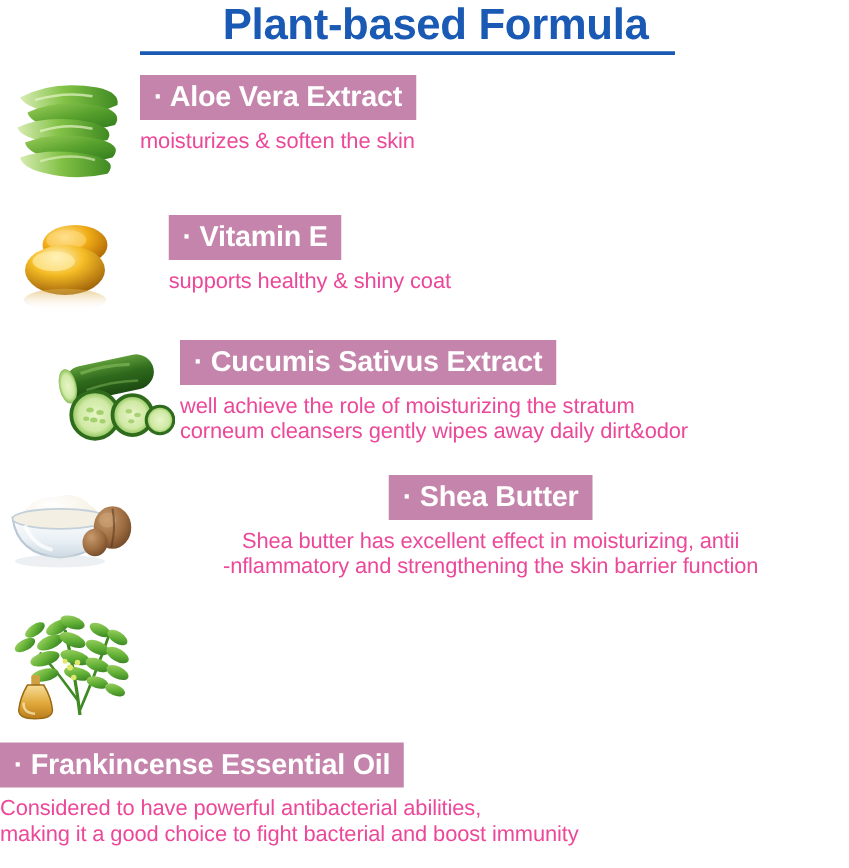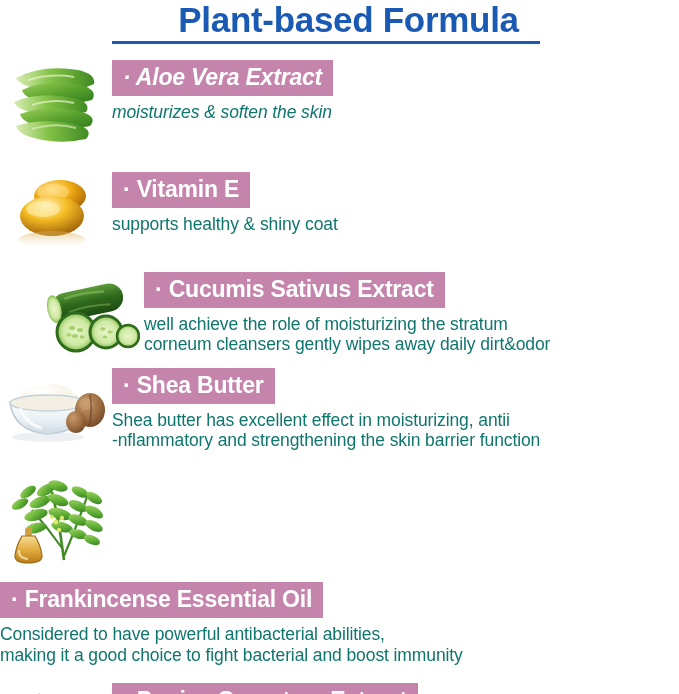--- a/index.html
+++ b/index.html
@@ -63,33 +63,33 @@
     background: #c584ab;
     color: #ffffff;
     font-weight: bold;
     font-size: 23px;
     line-height: 1.0;
     padding: 6px 11px 7px 11px;
     letter-spacing: -0.2px;
     white-space: nowrap;
   }
   .desc {
-    color: #0f766e;
+    color: #ec4899;
     font-size: 17.5px;
     line-height: 1.18;
     margin-top: 6px;
     letter-spacing: -0.1px;
     white-space: pre-line;
   }
 
   
-  .row-0 { margin-top: 12px; font-style: italic; }
-  .row-1 { margin-top: 22px; }
+  .row-0 { margin-top: 12px; }
+  .row-1 { margin-top: 22px; gap: 23px; }
   .row-2 { margin-top: 20px; padding-left: 32px; }
-  .row-3 { margin-top: 12px; }
+  .row-3 { margin-top: 24px; text-align: center; }
   .row-4 { margin-top: 17px; flex-direction: column; }
   .row-5 { margin-top: 18px; }
 
   svg { display: block; }
 </style>
 </head>
 <body>
 
 <div class="title-block">
   <h1 class="page-title">Plant-based Formula</h1>

